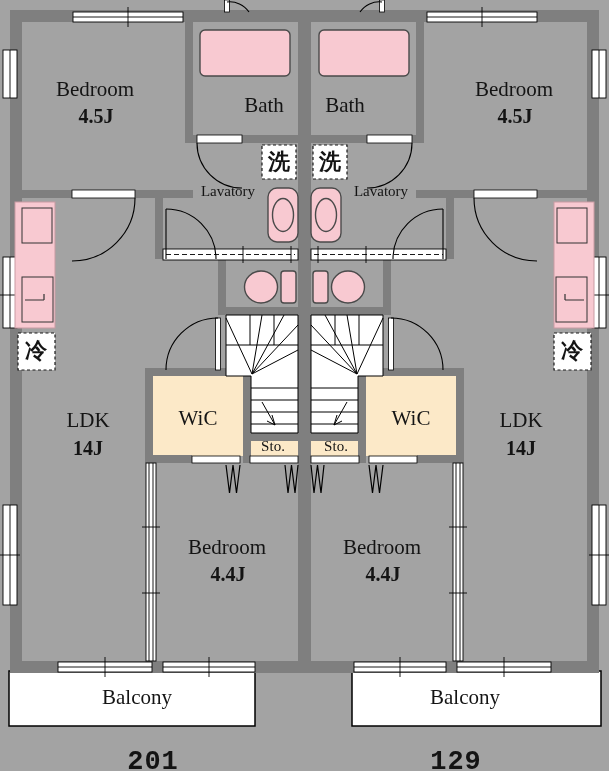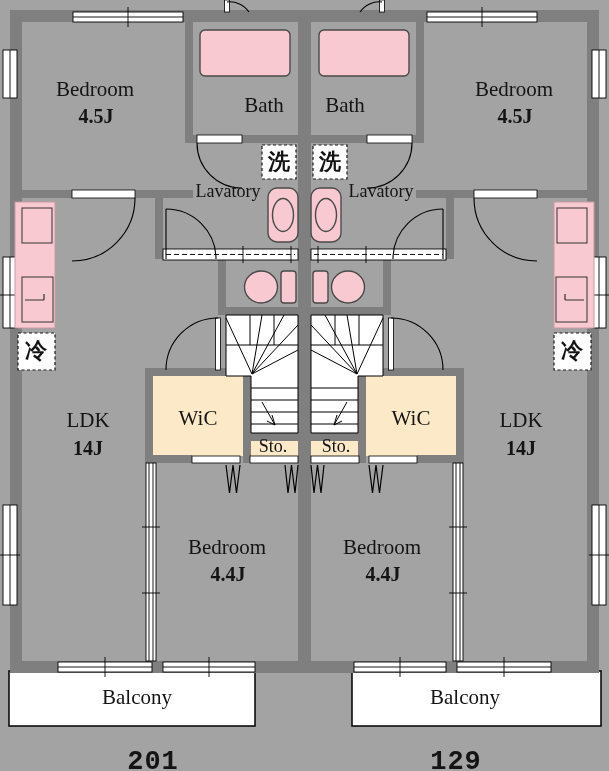--- a/index.html
+++ b/index.html
@@ -3,21 +3,21 @@
 <meta charset="utf-8">
 <style>
   html,body{margin:0;padding:0;background:#fff;}
   #plan{position:relative;width:609px;height:771px;background:#a3a3a3;overflow:hidden;
         font-family:"Liberation Serif",serif;}
   #plan svg{position:absolute;left:0;top:0;}
   .lbl{position:absolute;transform:translate(-50%,-50%);color:#141414;white-space:nowrap;
        font-family:"Liberation Serif",serif;line-height:1;}
   .t21{font-size:21px;}
   .t20{font-size:20px;font-weight:bold;}
-  .t19{font-size:18px;}
+  .t19{font-size:15px;}
   .cjk{font-family:"DejaVu Sans","Liberation Sans",sans-serif;font-weight:700;font-size:22px;}
   .num{font-family:Liberation Mono, monospace;font-weight:700;font-size:27px;letter-spacing:1px;margin-top:16px;}
 </style>
 </head>
 <body>
 
 <div id="plan">
 <svg width="609" height="771" viewBox="0 0 609 771">
 
   <g fill="#ffffff" stroke="#000" stroke-width="1.5">

